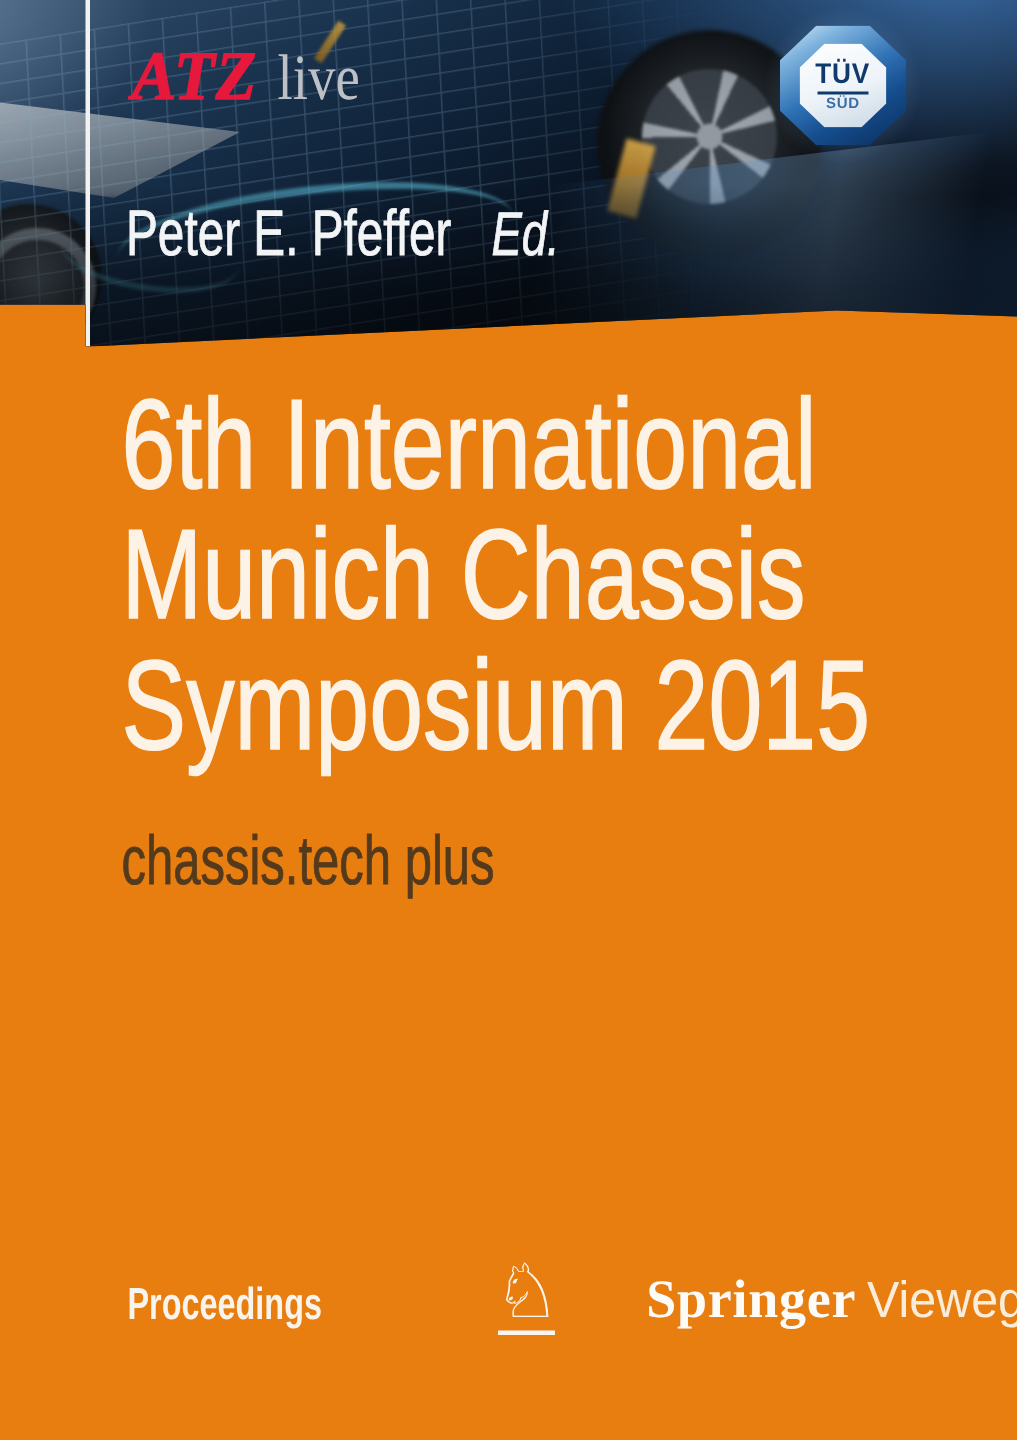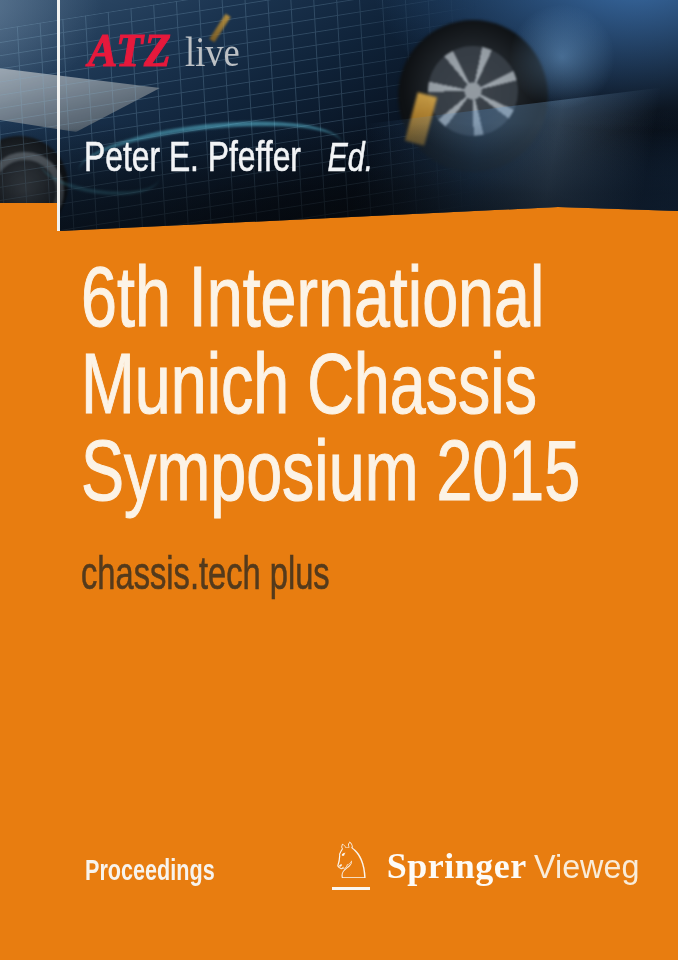--- a/index.html
+++ b/index.html
@@ -81,21 +81,21 @@
   .subtitle{position:absolute;left:81px;top:547px;font-size:46px;line-height:52px;font-weight:400;color:#543A1C;
     white-space:nowrap;transform:scaleX(.71);transform-origin:0 50%;-webkit-text-stroke:.6px #543A1C;}
 
   
   .series{position:absolute;left:85px;top:853px;font-size:30px;line-height:34px;font-weight:700;color:#F7F3ED;
     white-space:nowrap;transform:scaleX(.72);transform-origin:0 50%;}
   .sv-logo{position:absolute;left:329px;top:838px;display:flex;align-items:baseline;white-space:nowrap;}
   .horse-box{display:inline-flex;flex-direction:column;align-items:center;margin-right:13px;}
   .horse{font-family:"DejaVu Sans",sans-serif;font-size:50px;line-height:46px;color:#FAF6EF;}
   .horse-rule{width:38px;height:3px;background:#FAF6EF;margin-top:3px;}
-  .springer{font-family:"Liberation Serif",serif;font-size:36px;font-weight:700;color:#FDFBF7;letter-spacing:.5px;}
+  .springer{font-family:"Liberation Serif",serif;font-size:36px;font-weight:700;color:#FDFBF7;letter-spacing:.5px;margin-left:44px;}
   .vieweg{font-size:34px;font-weight:400;color:#FAF2E4;margin-left:7px;opacity:.95;transform:scaleX(.95);transform-origin:0 50%;}
 </style>
 </head>
 <body>
 
 <div class="cover">
 
   <div class="banner">
     <div class="body-panel"></div>
     <div class="wheel-small"></div>
@@ -129,20 +129,27 @@
     <div class="light-sweep"></div>
     <div class="banner-shade"></div>
     <div class="white-line"></div>
 
     <div class="atz-row">
       <span class="atz">ATZ</span>
       <span class="live">live</span>
     </div>
 
     <div class="tuv-glow"></div>
+    <div class="tuv">
+      <div class="tuv-inner">
+        <span class="tuv-word">TÜV</span>
+        <span class="tuv-rule"></span>
+        <span class="sued-word">SÜD</span>
+      </div>
+    </div>
 
     <div class="editor-row">
       <span class="editor-name">Peter E. Pfeffer</span>
       <span class="editor-role">Ed.</span>
     </div>
   </div>
 
   <div class="title-block">
     <span class="t-line">6th International</span>
     <span class="t-line">Munich Chassis</span>

